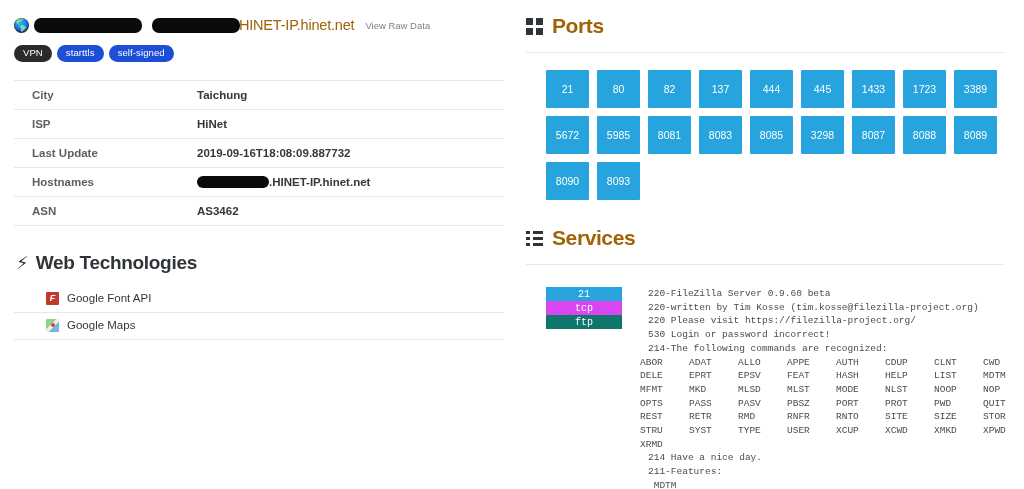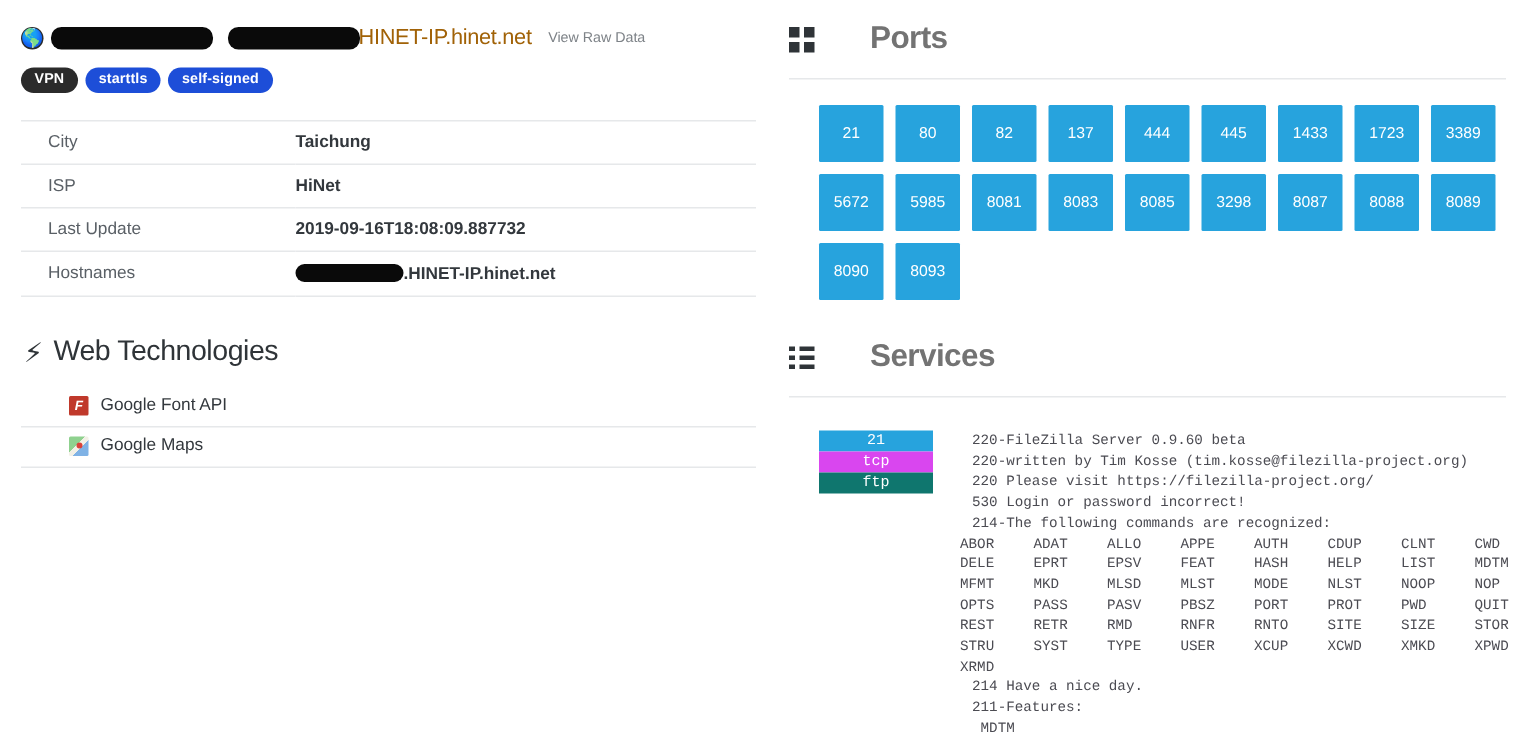--- a/index.html
+++ b/index.html
@@ -30,65 +30,65 @@
     font-size:14.5px;color:#a16207;letter-spacing:-0.2px;
     white-space:nowrap;margin-left:-1px;
   }
   .raw-link{
     font-size:9.5px;color:#7d8287;margin-left:11px;white-space:nowrap;
     text-decoration:none;
   }
 
   .tags{display:flex;gap:5px;margin-top:9px;}
   .tag{
-    font-size:9.5px;font-weight:bold;color:#ffffff;
+    font-size:9.5px;font-weight:normal;color:#ffffff;
     border-radius:9px;padding:3px 9px 4px 9px;line-height:1;
     letter-spacing:.1px;white-space:nowrap;
   }
   .tag.dark{background:#2b2b2b;}
   .tag.grey{background:#1d4ed8;}
 
   .rule{height:1px;background:#e6e8ea;margin:18px 0 0 0;}
 
   table.info{width:100%;border-collapse:collapse;margin-top:0px;}
   table.info tr{border-bottom:1px solid #e6e8ea;}
   table.info td{
     padding:8px 0 8px 0;font-size:11.5px;vertical-align:middle;height:11px;
   }
-  table.info td.k{width:165px;padding-left:18px;color:#5a6066;font-weight:normal;}
+  table.info td.k{width:165px;padding-left:18px;color:#5a6066;font-weight:bold;}
   table.info td.v{color:#33383d;font-weight:bold;}
   .host-redaction{
     background:#0a0a0a;border-radius:6px;height:12px;width:72px;
     display:inline-block;vertical-align:-2px;margin-right:0px;
   }
   .host-v-suffix{font-weight:bold;color:#33383d;}
 
   .sec-head{display:flex;align-items:center;gap:7px;margin:26px 0 0 2px;}
-  .sec-title{font-size:19px;font-weight:normal;color:#2f3438;letter-spacing:-.3px;}
+  .sec-title{font-size:19px;font-weight:bold;color:#2f3438;letter-spacing:-.3px;}
   .bolt{font-size:18px;color:#2f3438;line-height:1;}
 
   ul.tech{list-style:none;margin:12px 0 0 0;padding:0;}
   ul.tech li{
     display:flex;align-items:center;gap:8px;
     padding:6px 0 7px 32px;border-bottom:1px solid #e6e8ea;
     font-size:11.5px;color:#33383d;
   }
   .tech-ico{width:13px;height:13px;flex:0 0 auto;border-radius:1px;
     display:inline-flex;align-items:center;justify-content:center;
     font-size:9px;line-height:1;color:#fff;font-style:italic;font-weight:bold;}
   .ico-font{background:#c0392b;}
   .ico-maps{background:
      linear-gradient(135deg,#8fd18f 0 40%,#f2f0e6 40% 60%,#7fb2e5 60% 100%);}
   .ico-maps::after{content:"";width:4px;height:4px;border-radius:50%;background:#d9423a;}
 
   
   .right{width:506px;box-sizing:border-box;padding:14px 20px 0 8px;}
 
   .r-head{display:flex;align-items:center;gap:9px;}
-  .r-title{font-size:21px;font-weight:bold;color:#737373;letter-spacing:-.4px;margin-left:28px;}
+  .r-title{font-size:21px;font-weight:bold;color:#a16207;letter-spacing:-.4px;}
   .grid-icon{width:17px;height:17px;display:grid;
     grid-template-columns:7px 7px;grid-template-rows:7px 7px;gap:3px;}
   .grid-icon i{background:#2f3438;display:block;}
   .list-icon{width:17px;height:15px;display:flex;flex-direction:column;justify-content:space-between;}
   .list-icon span{display:flex;align-items:center;gap:3px;height:3px;}
   .list-icon span b{width:4px;height:3px;background:#2f3438;display:block;}
   .list-icon span u{flex:1;height:3px;background:#2f3438;display:block;text-decoration:none;}
 
   .r-rule{height:1px;background:#e6e8ea;margin:14px 0 0 0;}
 
@@ -157,20 +157,24 @@
       </tr>
       <tr>
         <td class="k">Last Update</td>
         <td class="v">2019-09-16T18:08:09.887732</td>
       </tr>
       <tr>
         <td class="k">Hostnames</td>
         <td class="v">
           <span class="host-redaction"></span><span class="host-v-suffix">.HINET-IP.hinet.net</span>
         </td>
+      </tr>
+      <tr>
+        <td class="k">ASN</td>
+        <td class="v">AS3462</td>
       </tr>
     </tbody>
       </table>
 
     <div class="sec-head">
       <span class="bolt">⚡</span>
       <span class="sec-title">Web Technologies</span>
     </div>
 
     <ul class="tech">

